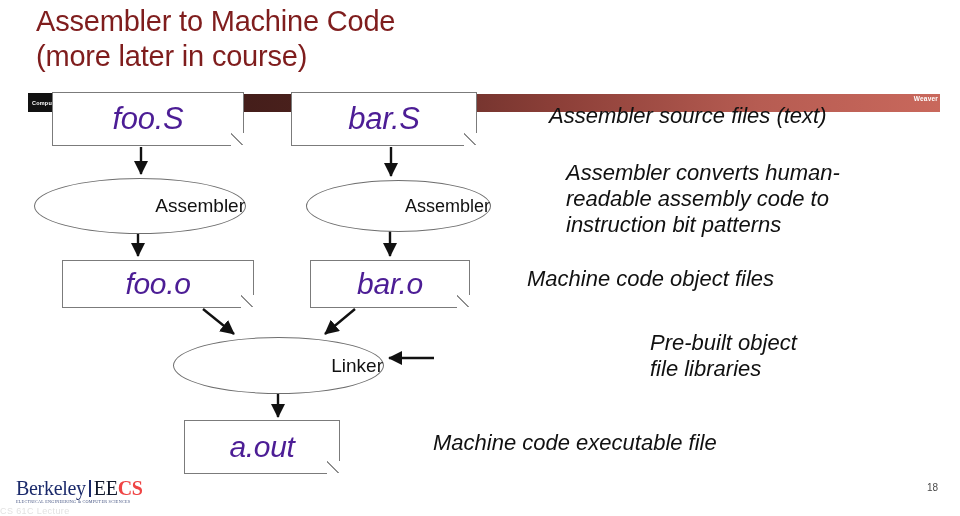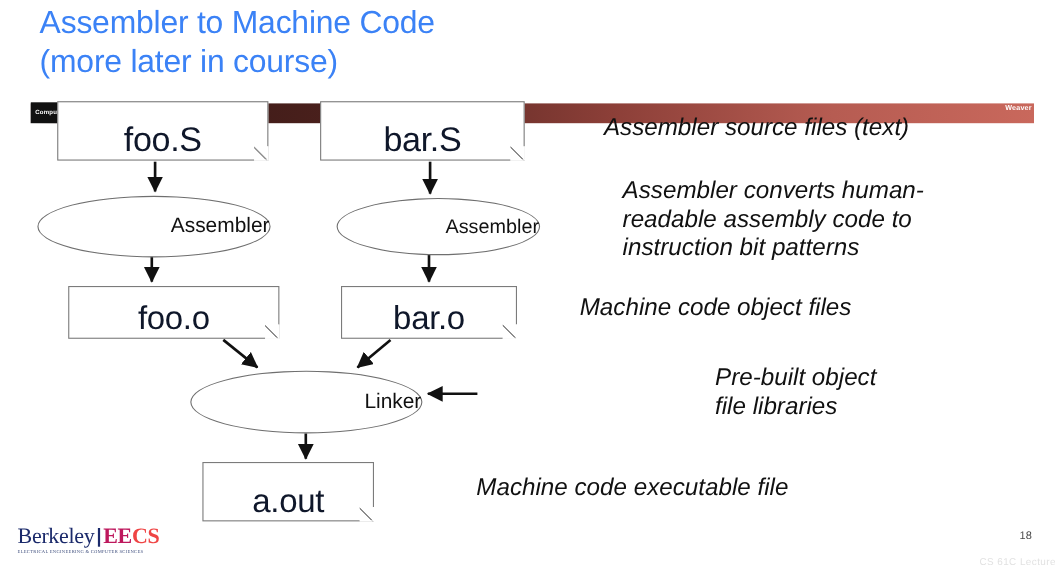--- a/index.html
+++ b/index.html
@@ -23,21 +23,21 @@
   }
 
   
   .title {
     position: absolute;
     left: 36px;
     top: 4px;
     width: 640px;
     font-size: 29px;
     line-height: 1.22;
-    color: #3b82f6;
+    color: #7f1d1d;
     letter-spacing: -0.2px;
     white-space: pre-line;
   }
 
   
   .banner {
     position: absolute;
     left: 28px;
     top: 94px;
     width: 912px;
@@ -73,25 +73,26 @@
     letter-spacing: 0.2px;
   }
 
   
   .doc {
     position: absolute;
     background: #ffffff;
     border: 1.6px solid #7b7b7b;
     box-sizing: border-box;
     display: flex;
-    align-items: flex-end;
+    align-items: center;
     justify-content: center;
-    color: #0f172a;
+    color: #4c1d95;
     font-size: 31px;
     letter-spacing: -0.3px;
+    font-style: italic;
   }
   .doc .fold {
     position: absolute;
     right: -1px;
     bottom: -1px;
     width: 13px;
     height: 13px;
     background: linear-gradient(225deg, #ffffff 49%, #8e8e8e 50%, #8e8e8e 56%, #ffffff 57%);
     pointer-events: none;
   }
@@ -171,21 +172,21 @@
   }
   .logo-berkeley { color: #1b2a6b; font-weight: normal; }
   .logo-bar {
     display: inline-block;
     width: 2px;
     height: 17px;
     background: #1b2a6b;
     margin: 0 3px;
     align-self: center;
   }
-  .logo-ee { color: #be185d; font-weight: bold; }
+  .logo-ee { color: #0f172a; font-weight: normal; }
   .logo-cs { color: #ef4444; font-weight: bold; }
   .logo-sub {
     margin-top: 1px;
     font-family: "Liberation Serif", serif;
     font-size: 4.2px;
     letter-spacing: 0.25px;
     color: #40507f;
     white-space: nowrap;
   }
 
@@ -194,21 +195,21 @@
     right: 22px;
     top: 482px;
     font-size: 10px;
     color: #4a4a4a;
   }
   .ghost-line {
     position: absolute;
     left: 0;
     right: 0;
     top: 506px;
-    text-align: right;
+    text-align: left;
     font-size: 9px;
     color: #e2e2e2;
     letter-spacing: 0.4px;
     white-space: nowrap;
   }
 </style>
 </head>
 <body>
 
 <div class="slide">

